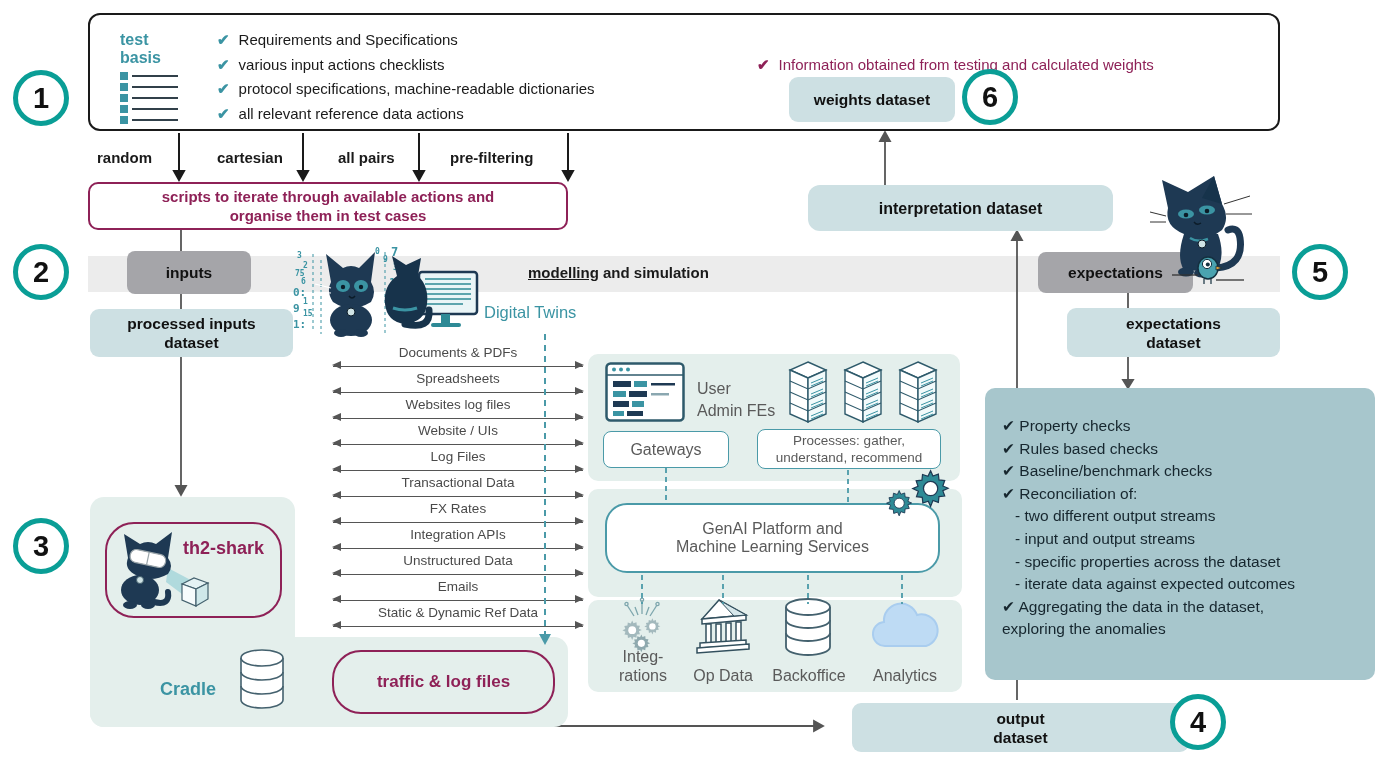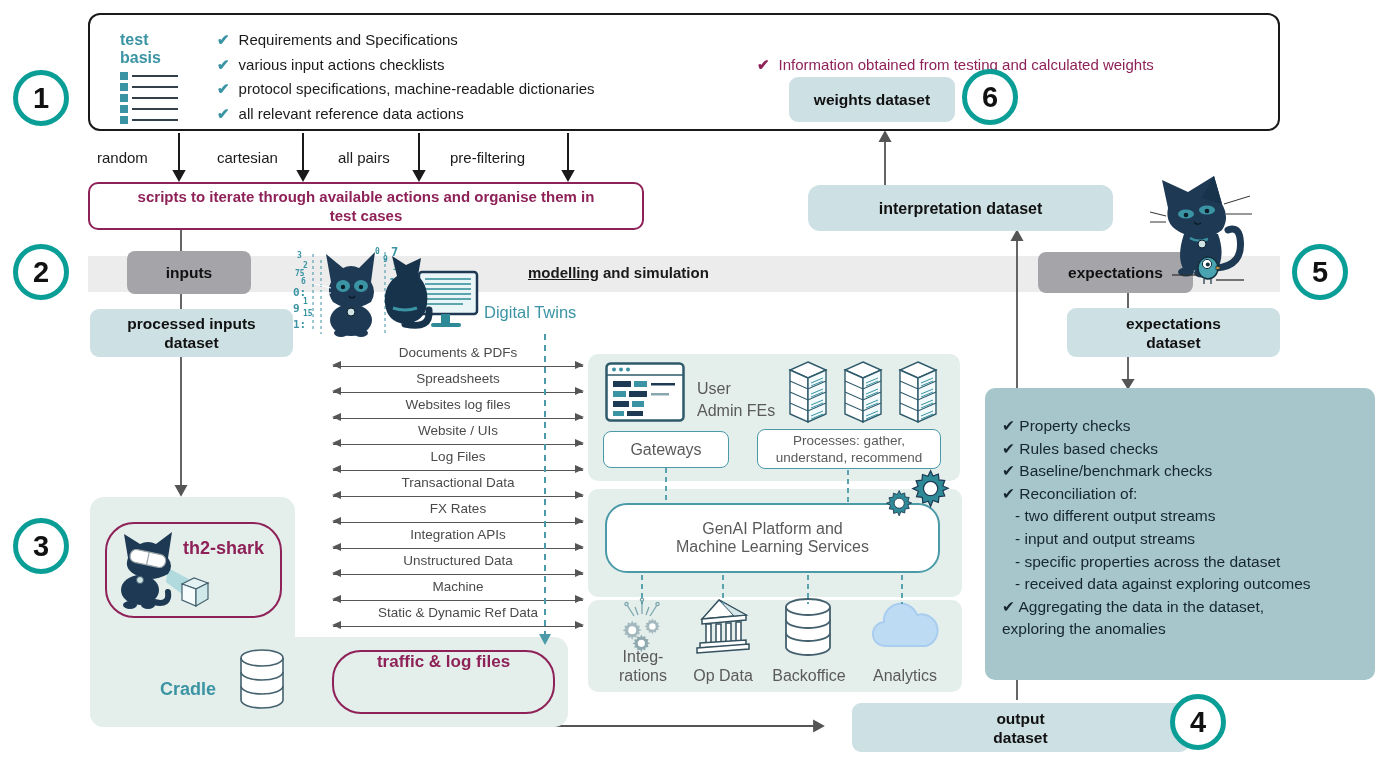--- a/index.html
+++ b/index.html
@@ -21,23 +21,23 @@
   .tb-icon .ln{flex:1;height:0;border-top:2px solid #31404a}
   .tb-items{position:absolute;left:127px;top:13px}
   .tb-item{display:flex;font-size:15px;color:#1a1a1a;line-height:24.5px;white-space:nowrap}
   .chk{color:#3b94a3;font-weight:bold;margin-right:9px}
   .note{position:absolute;left:667px;top:41px;font-size:15px;color:#8e2157;white-space:nowrap;display:flex}
   .note .chk{color:#8e2157}
   
   .dbox{position:absolute;background:#cde0e3;border-radius:9px;display:flex;flex-direction:column;
         align-items:center;justify-content:center;font-weight:bold;color:#111;font-size:15.5px;line-height:19px;z-index:2;text-align:center}
   
-  .gen{position:absolute;top:149px;font-weight:normal;font-size:15px;color:#1a1a1a;white-space:nowrap;z-index:2}
-  
-  .scripts{position:absolute;left:88px;top:182px;width:556px;height:48px;border:2px solid #8e2157;border-radius:10px;
+  .gen{position:absolute;top:149px;font-weight:bold;font-size:15px;color:#1a1a1a;white-space:nowrap;z-index:2}
+  
+  .scripts{position:absolute;left:88px;top:182px;width:480px;height:48px;border:2px solid #8e2157;border-radius:10px;
            background:#fff;display:flex;align-items:center;justify-content:center;text-align:center;
            color:#8e2157;font-weight:bold;font-size:15px;line-height:19px;padding:0 40px;z-index:2}
   
   .band{position:absolute;left:88px;top:256px;width:1192px;height:36px;background:#ececec;z-index:0}
   .gbox{position:absolute;background:#a5a5a9;border-radius:8px;display:flex;align-items:center;justify-content:center;
         font-weight:bold;font-size:15.5px;color:#111;z-index:2}
   .modsim{position:absolute;left:528px;top:264px;font-weight:bold;font-size:15px;color:#1a1a1a;white-space:nowrap;z-index:2}
   .modsim .u{text-decoration:underline}
   .dtwins{position:absolute;left:484px;top:303px;color:#3b94a3;font-weight:normal;font-size:16.5px;white-space:nowrap;z-index:3}
   
@@ -49,21 +49,21 @@
       border-top:4.5px solid transparent;border-bottom:4.5px solid transparent;border-right:9px solid #555}
   .carr::after{content:"";position:absolute;right:-1px;top:-6px;width:0;height:0;
       border-top:4.5px solid transparent;border-bottom:4.5px solid transparent;border-left:9px solid #555}
   
   .panel{position:absolute;background:#e4efec;border-radius:10px;z-index:1}
   .wbox{position:absolute;background:#fff;border:1.5px solid #4a9aa8;border-radius:8px;display:flex;flex-direction:column;
         align-items:center;justify-content:center;color:#5a5a5a;z-index:2;text-align:center}
   .ptext{color:#5a5a5a;font-size:16px;line-height:22px;position:absolute;z-index:2}
   .blabel{position:absolute;color:#5a5a5a;font-size:16px;line-height:19px;text-align:center;z-index:2}
   
-  .mbox{position:absolute;border:2px solid #8e2157;border-radius:29px;z-index:2;display:flex;justify-content:center}
+  .mbox{position:absolute;border:2px solid #8e2157;border-radius:29px;z-index:2;display:flex;align-items:center;justify-content:center}
   .th2label{color:#8e2157;font-weight:bold;font-size:18px;white-space:nowrap}
   .cradle{position:absolute;left:160px;top:679px;color:#3b94a3;font-weight:bold;font-size:18px;z-index:2}
   
   .checks{position:absolute;left:985px;top:388px;width:390px;height:292px;background:#a7c6cc;border-radius:10px;
           z-index:2;padding:27px 23px 0 17px;color:#16262e;font-size:15.5px;line-height:22.6px}
   .checks .sub{padding-left:13px}
   .cats{position:absolute;z-index:3}
 </style>
 </head>
 <body>
@@ -267,21 +267,21 @@
   <div class="channels">
     <div class="ch"><span class="clbl">Documents &amp; PDFs</span><span class="carr"></span></div>
     <div class="ch"><span class="clbl">Spreadsheets</span><span class="carr"></span></div>
     <div class="ch"><span class="clbl">Websites log files</span><span class="carr"></span></div>
     <div class="ch"><span class="clbl">Website / UIs</span><span class="carr"></span></div>
     <div class="ch"><span class="clbl">Log Files</span><span class="carr"></span></div>
     <div class="ch"><span class="clbl">Transactional Data</span><span class="carr"></span></div>
     <div class="ch"><span class="clbl">FX Rates</span><span class="carr"></span></div>
     <div class="ch"><span class="clbl">Integration APIs</span><span class="carr"></span></div>
     <div class="ch"><span class="clbl">Unstructured Data</span><span class="carr"></span></div>
-    <div class="ch"><span class="clbl">Machine</span><span class="carr"></span></div>
+    <div class="ch"><span class="clbl">Emails</span><span class="carr"></span></div>
     <div class="ch"><span class="clbl">Static &amp; Dynamic Ref Data</span><span class="carr"></span></div>
   </div>
 
   <div class="panel" style="left:588px;top:354px;width:372px;height:127px"></div>
   <div class="panel" style="left:588px;top:489px;width:374px;height:108px"></div>
   <div class="panel" style="left:588px;top:600px;width:374px;height:92px"></div>
 
   <svg class="abs" style="left:605px;top:362px;z-index:2" width="80" height="60" viewBox="0 0 80 60">
     <rect x="1.5" y="1.5" width="77" height="57" rx="4" fill="#fff" stroke="#2e5a6b" stroke-width="2.5"></rect>
     <line x1="1.5" y1="13" x2="78.5" y2="13" stroke="#2e5a6b" stroke-width="1.5"></line>
@@ -465,21 +465,21 @@
   </div>
 
   <div class="checks">
     <div>✔ Property checks</div>
     <div>✔ Rules based checks</div>
     <div>✔ Baseline/benchmark checks</div>
     <div>✔ Reconciliation of:</div>
     <div class="sub">- two different output streams</div>
     <div class="sub">- input and output streams</div>
     <div class="sub">- specific properties across the dataset</div>
-    <div class="sub">- received data against exploring outcomes</div>
+    <div class="sub">- iterate data against expected outcomes</div>
     <div>✔ Aggregating the data in the dataset,</div>
     <div>exploring the anomalies</div>
   </div>
 
   <div class="dbox" style="left:852px;top:703px;width:337px;height:49px">
     <span>output</span>
     <span>dataset</span>
   </div>
 
   <svg class="cats" style="left:1150px;top:172px" width="112" height="116" viewBox="0 0 112 116">

